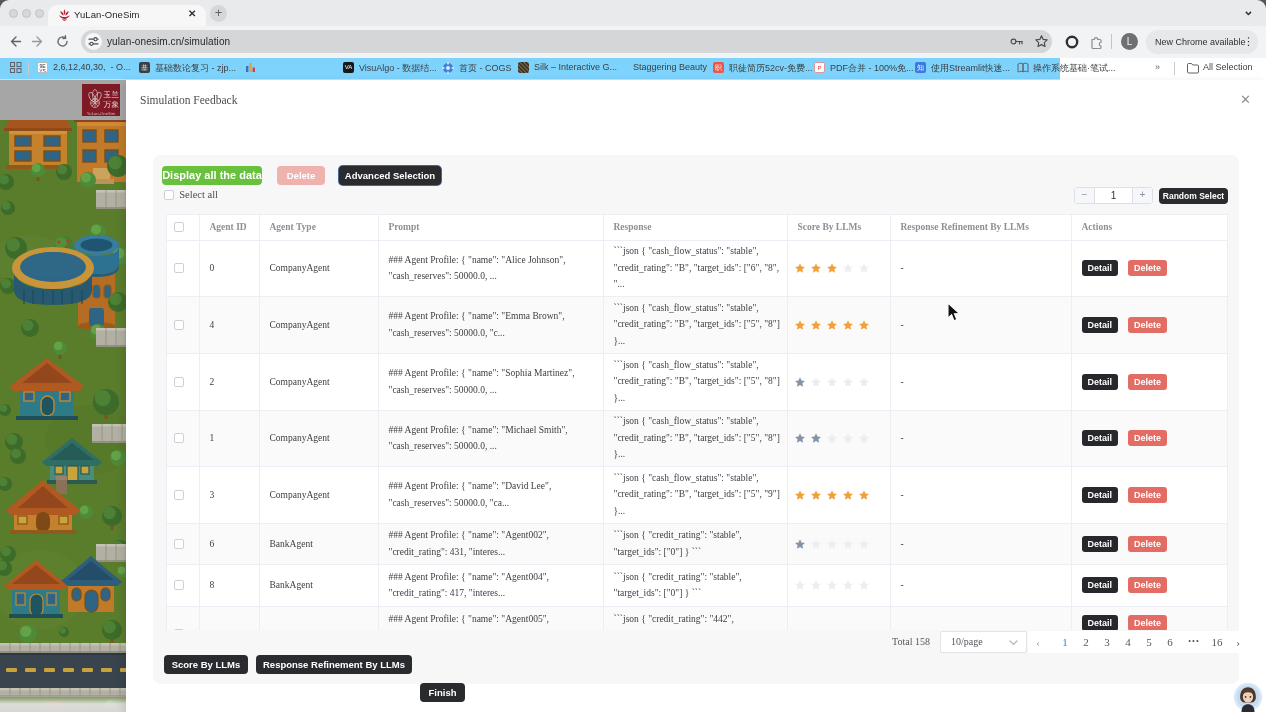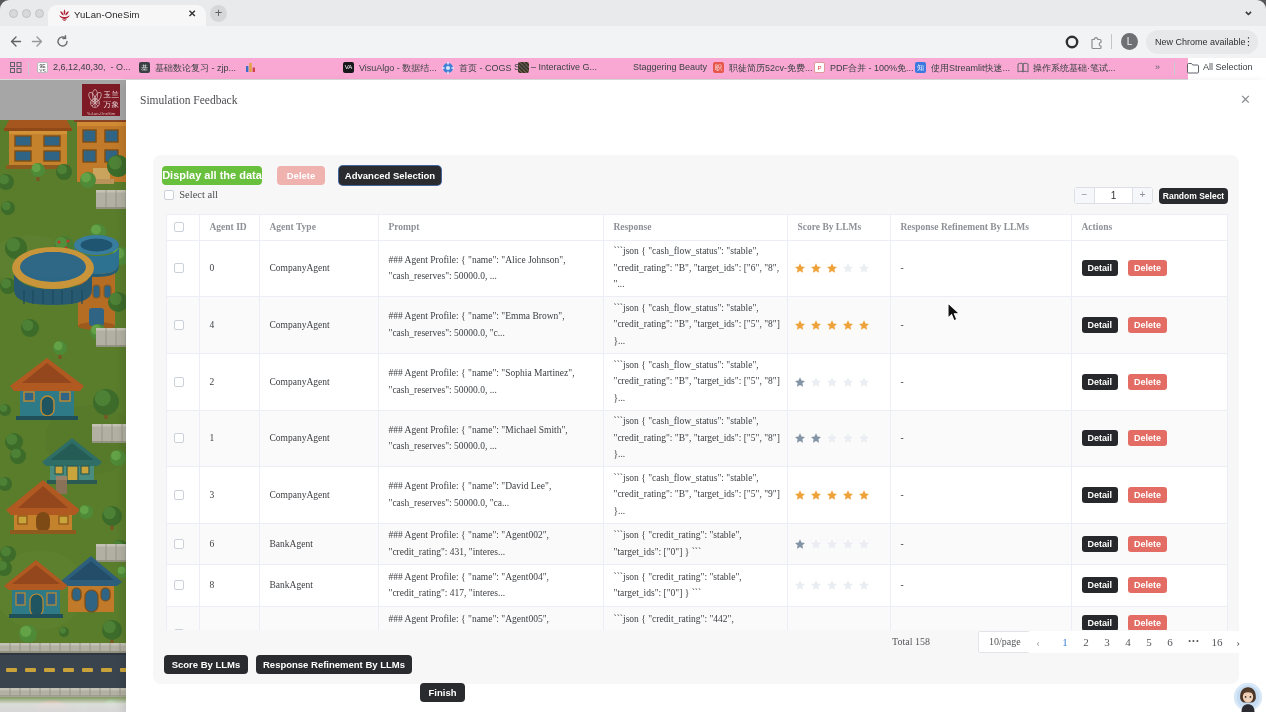--- a/index.html
+++ b/index.html
@@ -18,21 +18,21 @@
   #tab .close { position:absolute; left:140px; top:3px; font-size:10px; color:#303134; font-weight:bold; }
   #newtab { position:absolute; left:210px; top:5px; width:17px; height:17px; border-radius:50%; background:#d6d7d9; color:#5f6368; font-size:13px; line-height:16px; text-align:center; }
   #chev-tr { position:absolute; left:1240px; top:3px; width:17px; height:17px; color:#3b3b3d; font-size:13px; line-height:15px; text-align:center; font-weight:bold; }
 
   #toolbar { position:absolute; left:0; top:26px; width:1266px; height:32px; background:#f2f3f4; }
   #omnibox { position:absolute; left:81px; top:4px; width:971px; height:23px; background:#d5d6d8; border-radius:12px; }
   #omnibox .tunecirc { position:absolute; left:4px; top:3px; width:17px; height:17px; border-radius:50%; background:#f6f6f7; }
   #omnibox .url { position:absolute; left:26px; top:5.5px; font-size:10px; color:#26282b; letter-spacing:.1px; }
   .navic { position:absolute; top:7px; font-size:13px; color:#5d5f63; }
 
-  #bookbar { position:absolute; left:0; top:58px; width:1188px; height:22px; background:#f9a8d4; border-bottom:1px solid #dadbdc; }
+  #bookbar { position:absolute; left:0; top:58px; width:1060px; height:22px; background:#7dd3fc; border-bottom:1px solid #dadbdc; }
   .bm { position:absolute; top:4px; height:14px; font-size:9px; color:#3c4043; white-space:nowrap; }
   .bmic { position:absolute; top:4px; width:11px; height:11px; border-radius:2px; font-size:7px; color:#fff; text-align:center; line-height:11px; overflow:hidden; }
 
   
   #navbar { position:absolute; left:0; top:80px; width:127px; height:40px; background:#a6a6a6; }
   #logo { position:absolute; left:82px; top:4px; width:38px; height:32px; background:#7d1a26; color:#e8d5d5; }
   #map { position:absolute; left:0; top:120px; width:127px; height:592px; }
   #mapfade { position:absolute; left:0; top:694px; width:127px; height:18px; background:linear-gradient(to bottom, rgba(235,235,235,0) 0%, rgba(229,229,229,.92) 55%, #d7d7d7 100%); }
 
   
@@ -63,21 +63,21 @@
   tr.toprow td.act { vertical-align:top; padding-top:8px; }
   td.wrap { line-height:16.5px; padding-top:2px; padding-bottom:2px; }
   .actbtn { display:inline-block; border-radius:3px; color:#fff; font-family:"Liberation Sans",sans-serif; font-size:9px; font-weight:bold; line-height:16px; height:16px; padding:0 6px; }
   .a-detail { background:#26282b; }
   .a-delete { background:#e36d64; margin-left:10px; }
   .stars { display:block; }
 
   
   #pagerow { position:absolute; left:16px; top:474px; width:1086px; height:26px; font-family:"Liberation Serif",serif; font-size:10px; color:#55565a; }
   #total { position:absolute; left:723px; top:7px; }
-  #psel { position:absolute; left:771px; top:2px; width:87px; height:22px; background:#fff; border:1px solid #e2e4ea; border-radius:2px;margin-left:38px; }
+  #psel { position:absolute; left:771px; top:2px; width:87px; height:22px; background:#fff; border:1px solid #e2e4ea; border-radius:2px; }
   #psel .t { position:absolute; left:10px; top:4px; }
   .pg { position:absolute; top:2px; height:22px; line-height:22px; text-align:center; font-size:11px; }
   .pgb { color:#9b9ea5; }
 
   
   #b-score { left:11px; top:500px; width:84px; height:19px; background:#2a2b2e; font-size:9.5px; line-height:19px; }
   #b-refine { left:103px; top:500px; width:156px; height:19px; background:#2a2b2e; font-size:9.5px; line-height:19px; }
   #b-finish { left:267px; top:528px; width:45px; height:19px; background:#2a2b2e; font-size:9.5px; line-height:19px; }
 
   #avatar { position:absolute; left:1233px; top:682px; width:30px; height:30px; }
@@ -113,20 +113,44 @@
   <div id="toolbar">
     <svg class="navic" style="left:8px;top:8px;" width="15" height="15" viewBox="0 0 15 15">
         <path d="M8 3 L3.5 7.5 L8 12 M3.8 7.5 L12.5 7.5" stroke="#606266" stroke-width="1.4" fill="none" stroke-linecap="round" stroke-linejoin="round"></path>
       </svg>
     <svg class="navic" style="left:30px;top:8px;" width="15" height="15" viewBox="0 0 15 15">
         <path d="M7 3 L11.5 7.5 L7 12 M11.2 7.5 L2.5 7.5" stroke="#97999d" stroke-width="1.4" fill="none" stroke-linecap="round" stroke-linejoin="round"></path>
       </svg>
     <svg class="navic" style="left:55px;top:8px;" width="15" height="15" viewBox="0 0 15 15">
         <path d="M12 7.5 A4.5 4.5 0 1 1 10.2 3.9 M10.4 1.6 L10.6 4.3 L8 4.5" stroke="#6a6c70" stroke-width="1.4" fill="none" stroke-linecap="round"></path>
       </svg>
+    <div id="omnibox">
+      <div class="tunecirc">
+        <svg style="position:absolute;left:3px;top:3px;" width="11" height="11" viewBox="0 0 11 11">
+            <g stroke="#4a4c50" stroke-width="1.2" stroke-linecap="round">
+              <line x1="1" y1="3.2" x2="10" y2="3.2"></line>
+              <line x1="1" y1="7.8" x2="10" y2="7.8"></line>
+            </g>
+            <circle cx="7.5" cy="3.2" r="1.6" fill="#f6f6f7" stroke="#4a4c50" stroke-width="1.1"></circle>
+            <circle cx="3.5" cy="7.8" r="1.6" fill="#f6f6f7" stroke="#4a4c50" stroke-width="1.1"></circle>
+          </svg>
+      </div>
+      <span class="url">yulan-onesim.cn/simulation</span>
+      <svg style="position:absolute;left:928px;top:4px;" width="16" height="15" viewBox="0 0 16 15">
+          <g stroke="#4c4e52" stroke-width="1.2" fill="none" stroke-linecap="round">
+            <circle cx="4.5" cy="7.5" r="2.4"></circle>
+            <line x1="7" y1="7.5" x2="13" y2="7.5"></line>
+            <line x1="10.5" y1="7.5" x2="10.5" y2="9.8"></line>
+            <line x1="13" y1="7.5" x2="13" y2="9.8"></line>
+          </g>
+        </svg>
+      <svg style="position:absolute;left:953px;top:4px;" width="15" height="15" viewBox="0 0 15 15">
+          <path d="M7.5 1.8 L9.2 5.4 L13.2 5.9 L10.3 8.6 L11 12.5 L7.5 10.6 L4 12.5 L4.7 8.6 L1.8 5.9 L5.8 5.4 Z" fill="none" stroke="#4c4e52" stroke-width="1.2" stroke-linejoin="round"></path>
+        </svg>
+    </div>
     <svg class="navic" style="left:1064px;top:8px;" width="16" height="16" viewBox="0 0 16 16">
         <circle cx="8" cy="8" r="5.2" fill="none" stroke="#2f3033" stroke-width="2.4"></circle>
       </svg>
     <svg class="navic" style="left:1088px;top:8px;" width="16" height="16" viewBox="0 0 16 16">
         <path d="M4 5.5 h2.2 a1.8 1.8 0 1 1 3.6 0 H12 a1 1 0 0 1 1 1 v2 a1.8 1.8 0 1 0 0 3.6 v1.4 a1 1 0 0 1 -1 1 H5 a1 1 0 0 1 -1 -1 Z" fill="none" stroke="#8a8c90" stroke-width="1.2" stroke-linejoin="round"></path>
       </svg>
     <div style="position:absolute;left:1111px;top:8px;width:1px;height:15px;background:#c4c5c7;"></div>
     <div style="position:absolute;left:1121px;top:7px;width:17px;height:17px;border-radius:50%;background:#6e7074;color:#f1f1f1;font-size:10px;text-align:center;line-height:17px;">L</div>
     <div style="position:absolute;left:1146px;top:4px;width:112px;height:24px;border-radius:12px;background:#e7e8ea;">
       <span style="position:absolute;left:9px;top:7px;font-size:9px;color:#2f3033;">New Chrome available</span>
@@ -161,21 +185,21 @@
         <circle cx="6" cy="6" r="2" fill="#dce9fb"></circle>
         <g stroke="#dce9fb" stroke-width="1.6">
           <line x1="6" y1="0" x2="6" y2="2.5"></line>
           <line x1="6" y1="9.5" x2="6" y2="12"></line>
           <line x1="0" y1="6" x2="2.5" y2="6"></line>
           <line x1="9.5" y1="6" x2="12" y2="6"></line>
         </g>
       </svg>
     <span class="bm" style="left:459px;">首页 - COGS</span>
     <div class="bmic" style="left:518px;background:#4c4338;color:#fff;background-image:linear-gradient(45deg,#6b5c44 25%,#3a332a 25%,#3a332a 50%,#6b5c44 50%,#6b5c44 75%,#3a332a 75%);background-size:4px 4px;"></div>
-    <span class="bm" style="left:514px;">Silk – Interactive G...</span>
+    <span class="bm" style="left:534px;">Silk – Interactive G...</span>
     <span class="bm" style="left:633px;">Staggering Beauty</span>
     <div class="bmic" style="left:713px;background:#e8574b;color:#fff;">职</div>
     <span class="bm" style="left:729px;">职徒简历52cv-免费...</span>
     <div class="bmic" style="left:814px;background:#fff;color:#d44;border:1px solid #d99;font-size:6px;">P</div>
     <span class="bm" style="left:830px;">PDF合并 - 100%免...</span>
     <div class="bmic" style="left:915px;background:#3b78e0;color:#fff;">知</div>
     <span class="bm" style="left:931px;">使用Streamlit快速...</span>
     <svg style="position:absolute;left:1017px;top:4px;" width="12" height="12" viewBox="0 0 12 12">
         <path d="M1 2 C3 1 5 1 6 2 L6 10 C5 9 3 9 1 10 Z M11 2 C9 1 7 1 6 2 L6 10 C7 9 9 9 11 10 Z" fill="none" stroke="#5f6368" stroke-width="1"></path>
       </svg>

